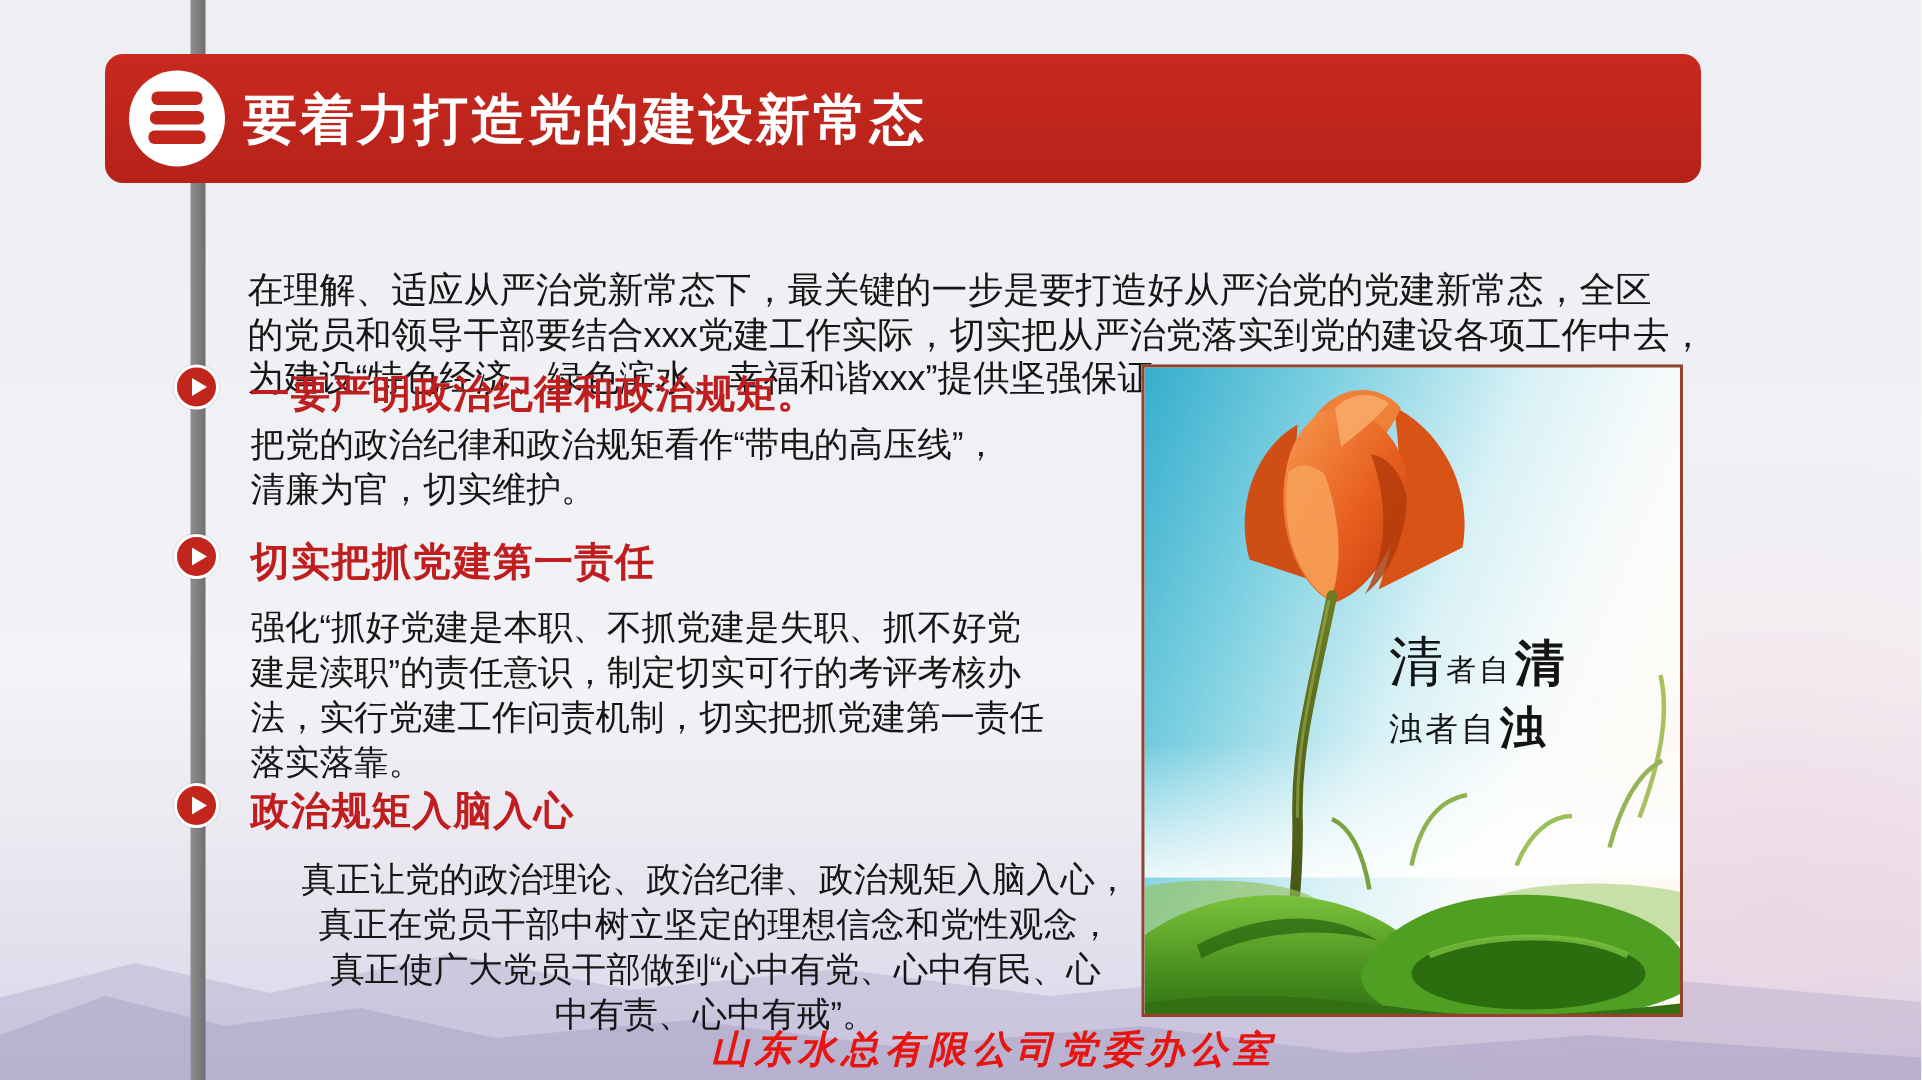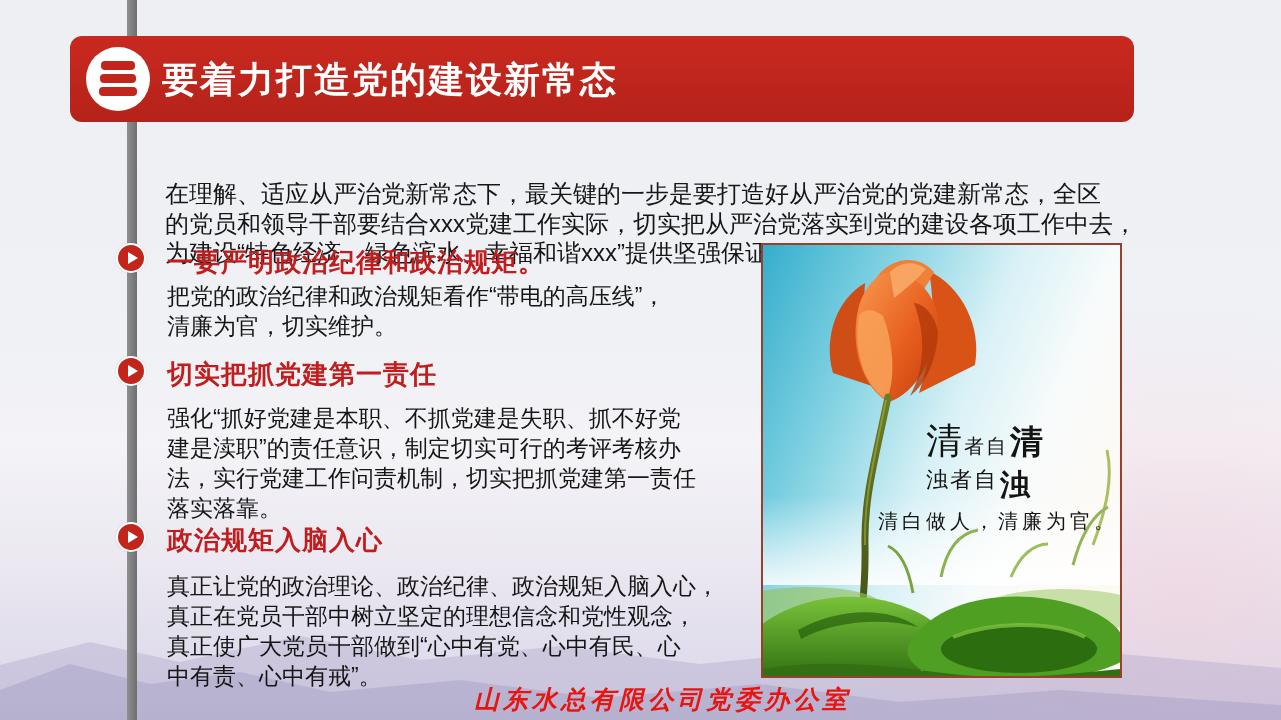--- a/index.html
+++ b/index.html
@@ -64,33 +64,33 @@
     position:absolute; left:167px; font-size:26px; font-weight:bold;
     color:#c01e1e; letter-spacing:1px; white-space:nowrap;
   }
   .h1 { top:245px; } .h2 { top:357px; } .h3 { top:523px; }
 
   .b-body {
     position:absolute; left:167px; width:620px;
     font-size:23px; line-height:30px; font-weight:500; color:#161616;
     white-space:pre-line;
   }
-  .t1 { top:281px; } .t2 { top:391px;margin-top:12px; } .t3 { top:571px; }
+  .t1 { top:281px; } .t2 { top:391px;margin-top:12px; } .t3 { top:571px;text-align:center; }
 
   .photo {
     position:absolute; left:761px; top:243px; width:357px; height:431px;
     border:2px solid #94422e; overflow:hidden; background:#bfe6ee;
   }
   .photo svg { position:absolute; left:0; top:0; }
   .cap { position:absolute; font-family:"DejaVu Serif", serif; color:#141414; }
   .cap1 { left:163px; top:172px; display:flex; align-items:baseline; }
   .cap1 .big1 { font-size:36px; }
   .cap1 .small { font-size:20px; letter-spacing:2px; margin:0 2px; }
   .cap1 .big2 { font-size:33px; font-weight:bold; }
-  .cap2 { left:163px; top:220px; display:flex; align-items:flex-start; }
+  .cap2 { left:163px; top:220px; display:flex; align-items:center; }
   .cap2 .small { font-size:22px; letter-spacing:2px; }
   .cap2 .big { font-size:30px; font-weight:bold; margin-left:2px; }
   .cap3 { left:115px; top:263px; font-size:20px; letter-spacing:4px; white-space:nowrap; }
 
   .footer {
     position:absolute; left:0; right:0; top:683px; text-align:center;
     font-family:"DejaVu Serif", serif; font-style:italic; font-weight:bold;
     font-size:25px; color:#e71410; letter-spacing:4px;padding-left:44px;
   }
 </style>
@@ -209,18 +209,17 @@
 
     <div class="cap cap1">
       <span class="big1">清</span>
         <span class="small">者自</span>
         <span class="big2">清</span>
     </div>
     <div class="cap cap2">
       <span class="small">浊者自</span>
         <span class="big">浊</span>
     </div>
-    <div class="cap cap3">清白做人，清廉为官。</div>
   </div>
 
   <div class="footer">山东水总有限公司党委办公室</div>
 
 </div>
 
 </body></html>

